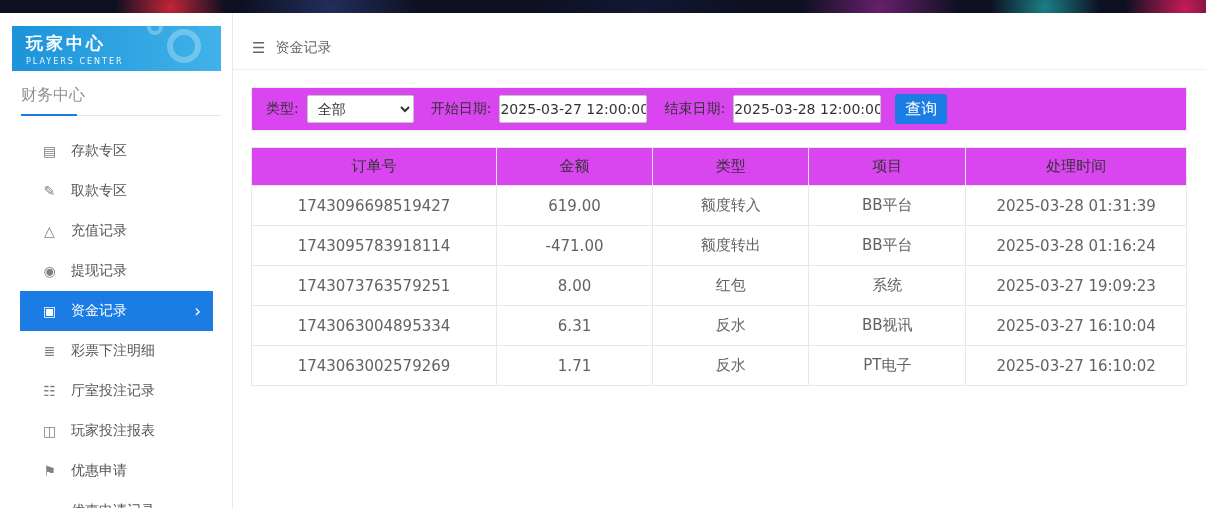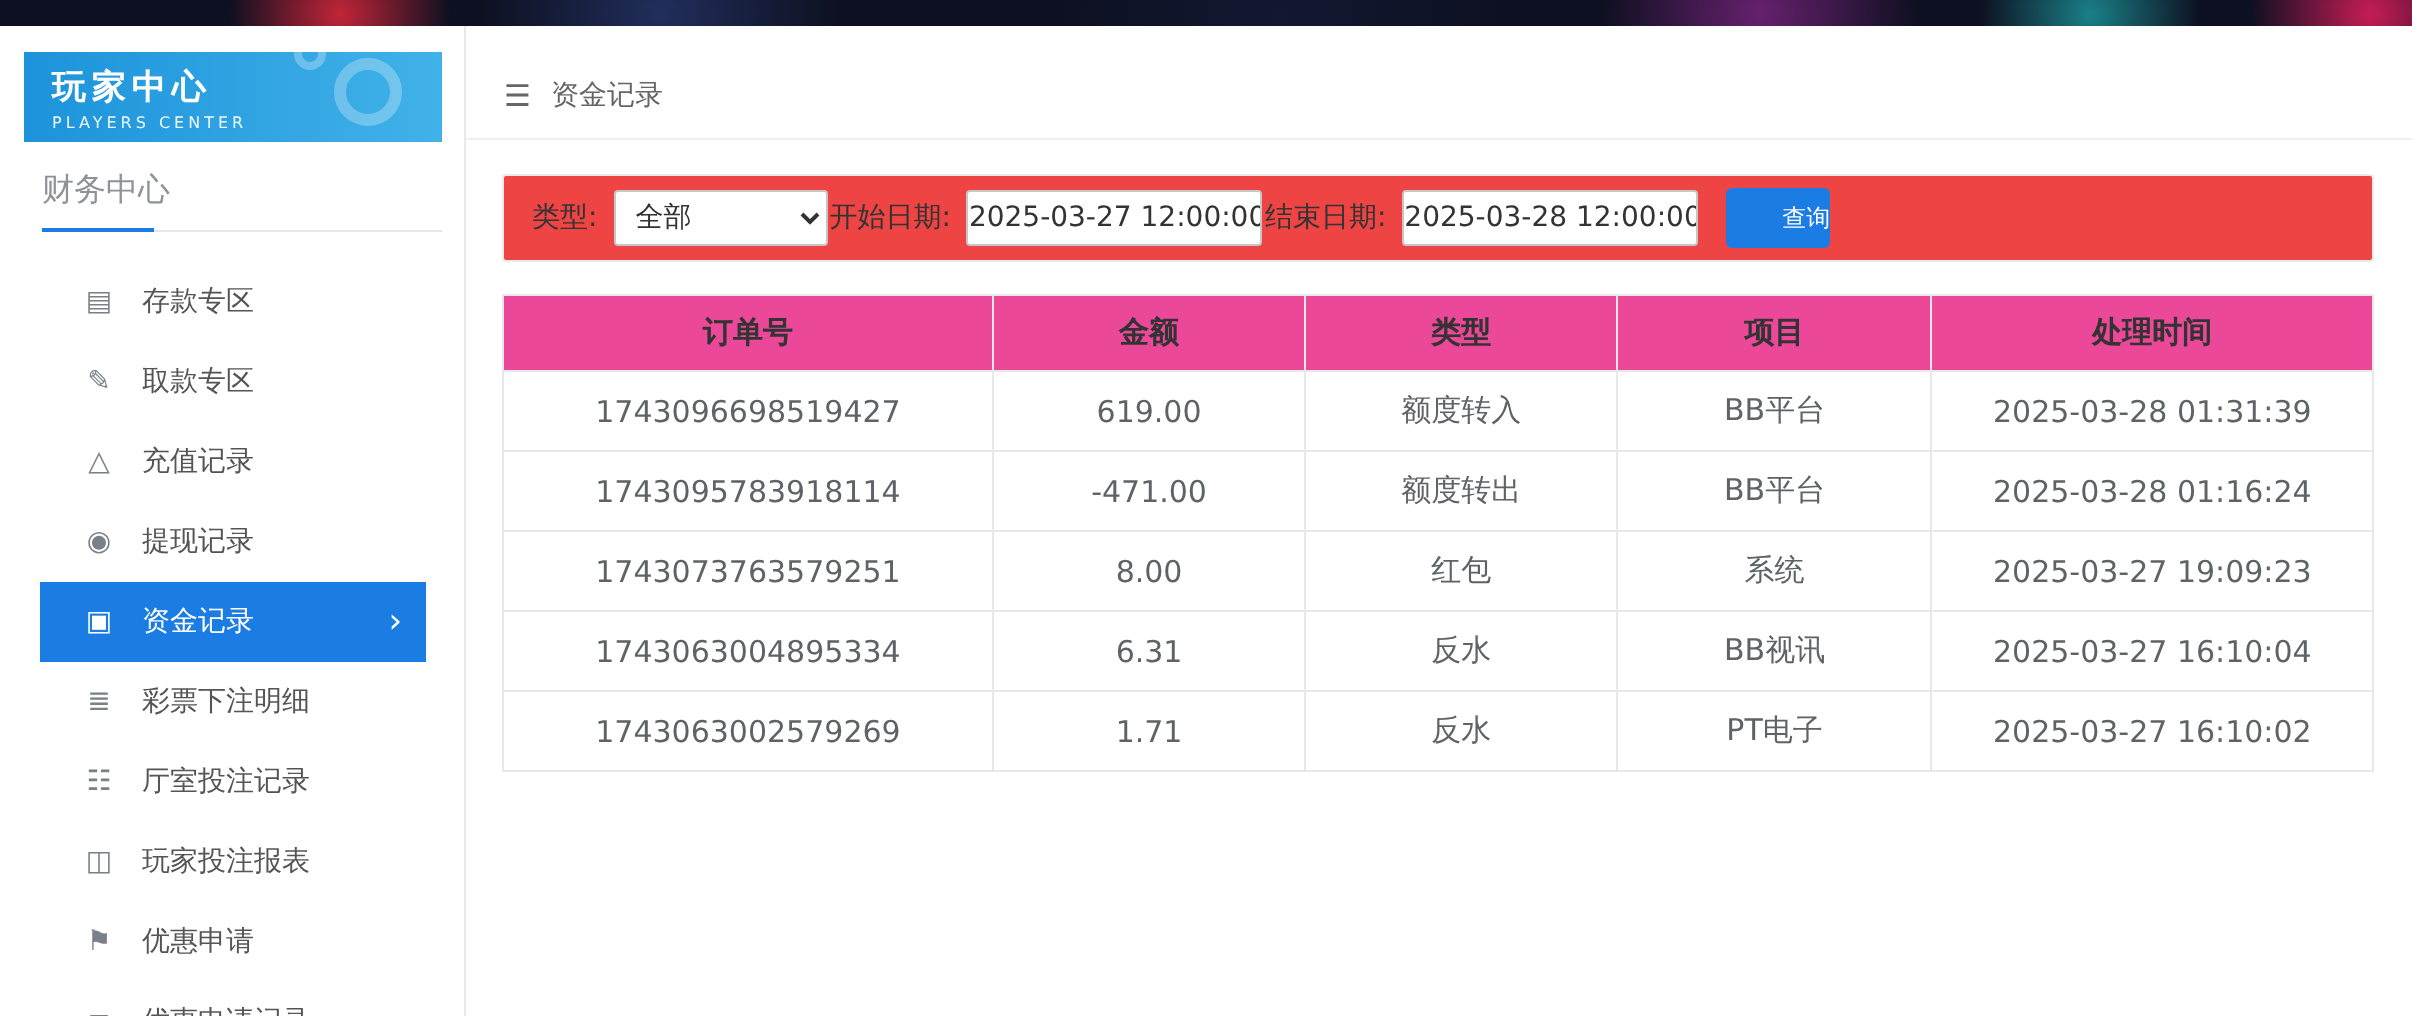--- a/index.html
+++ b/index.html
@@ -43,37 +43,37 @@
 
   
   .main { flex:1; min-width:0; display:flex; flex-direction:column; background:#fff; }
   .crumb-bar { height:57px; display:flex; align-items:center; padding:14px 0 0 19px;
     border-bottom:1px solid #f0f0f0; }
   .burger { font-size:15px; color:#666; margin-right:10px; cursor:pointer; }
   .crumb-title { font-size:14px; color:#666; }
 
   .content { padding:17px 19px 0 18px; }
 
-  .filter-bar { height:44px; background:#ef4444; border:1px solid #ebebeb; border-radius:2px;
+  .filter-bar { height:44px; background:#d946ef; border:1px solid #ebebeb; border-radius:2px;
     display:flex; align-items:center; padding-left:14px; }
   .flabel { font-size:14px; color:#333; margin-right:8px; }
-  .flabel.gap { margin-left:1px; }
+  .flabel.gap { margin-left:17px; }
   .type-select { width:107px; height:28px; font-size:14px; color:#333; border:1px solid #c6c6c6;
     border-radius:2px; background:#fff; padding-left:6px;
     font-family:"DejaVu Sans","Liberation Sans",sans-serif; }
   .date-input { width:148px; height:28px; font-size:14px; color:#333; border:1px solid #c6c6c6;
     border-radius:2px; background:#fff; text-align:center;
     font-family:"DejaVu Sans","Liberation Sans",sans-serif; }
   .search-btn { width:52px; height:30px; margin-left:14px; background:#1b7ce3; color:#fff;
-    border:none; border-radius:3px; font-size:12px; cursor:pointer;
-    font-family:"DejaVu Sans","Liberation Sans",sans-serif;text-align:right; }
+    border:none; border-radius:3px; font-size:16px; cursor:pointer;
+    font-family:"DejaVu Sans","Liberation Sans",sans-serif; }
 
   table { width:100%; border-collapse:collapse; margin-top:16px; table-layout:fixed; }
   th,td { border:1px solid #e8e8e8; text-align:center; overflow:hidden; white-space:nowrap; }
-  th { height:38px; background:#ec4899; font-size:15px; font-weight:700; color:#333; }
+  th { height:38px; background:#d946ef; font-size:15px; font-weight:400; color:#333; }
   td { height:40px; font-size:15px; color:#5f6368; }
 </style>
 </head>
 <body>
 
 <div class="banner"></div>
 
 <div class="app">
 
   <aside class="sidebar">

